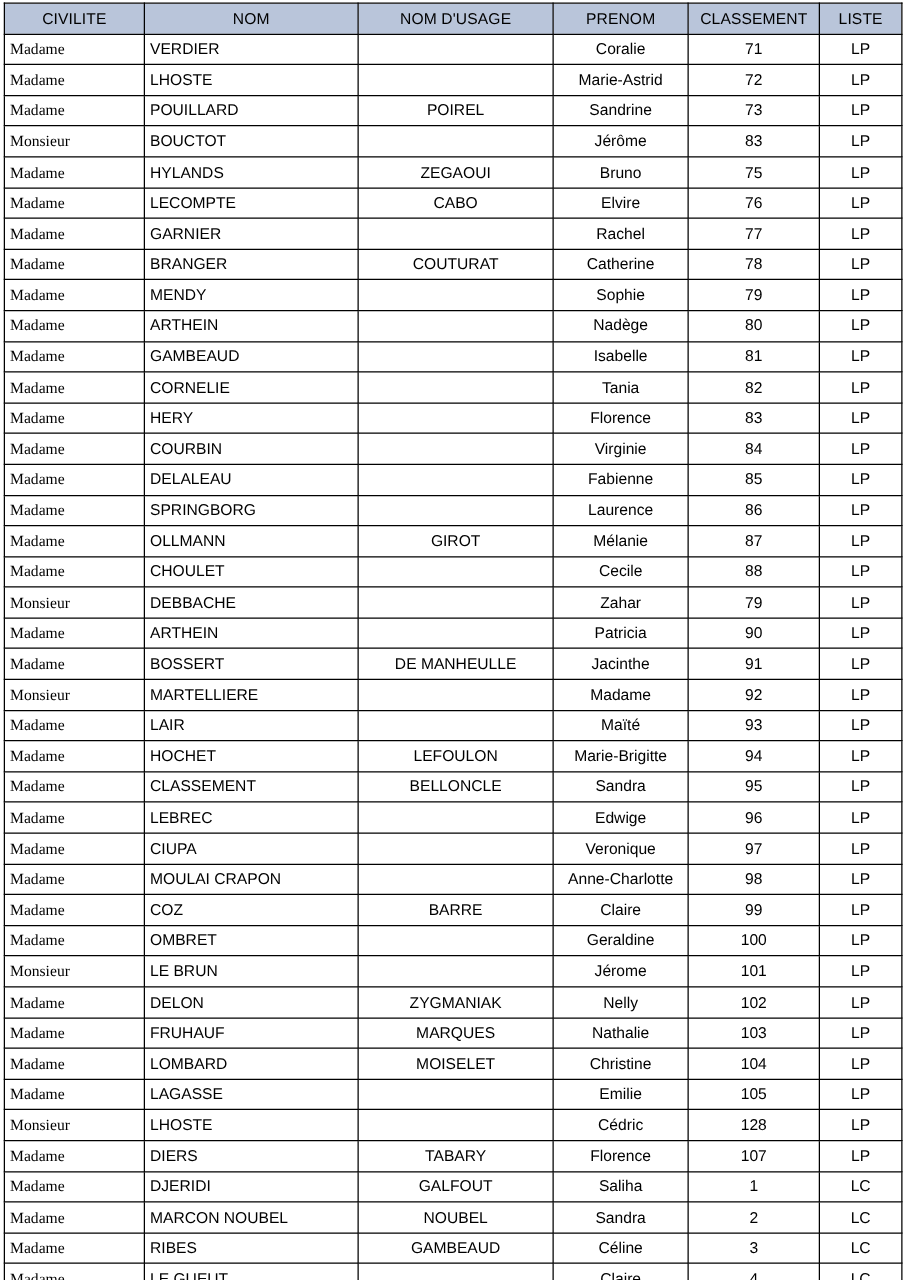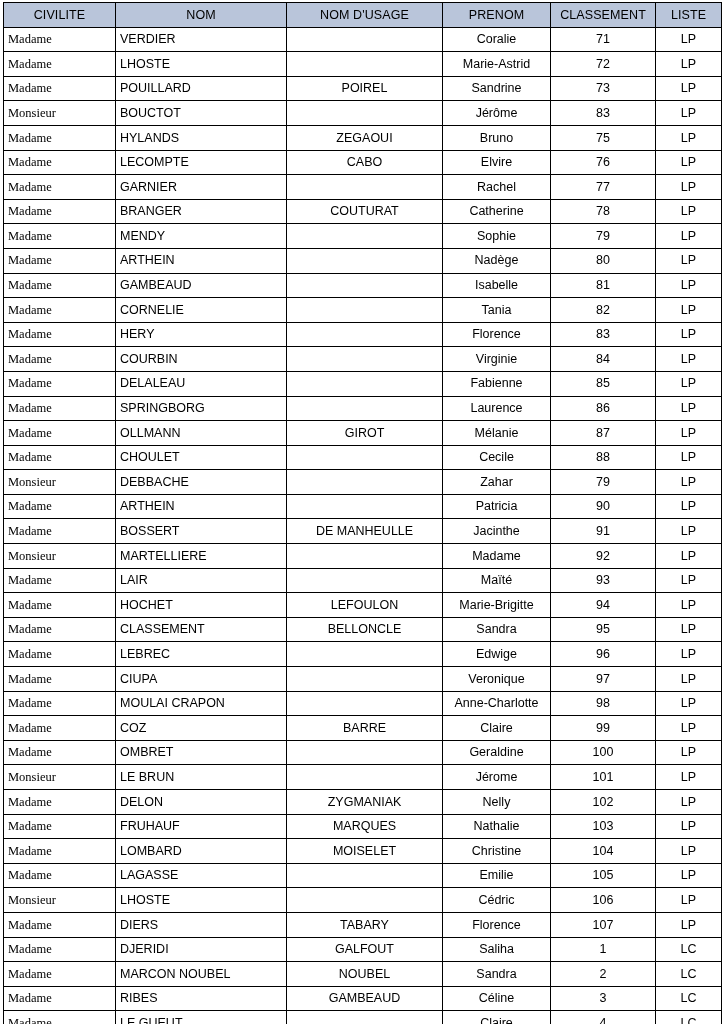--- a/index.html
+++ b/index.html
@@ -362,21 +362,21 @@
           <td class="nomusage"></td>
           <td class="prenom">Emilie</td>
           <td class="classement">105</td>
           <td class="liste">LP</td>
         </tr>
         <tr>
           <td class="civilite">Monsieur</td>
           <td class="nom">LHOSTE</td>
           <td class="nomusage"></td>
           <td class="prenom">Cédric</td>
-          <td class="classement">106</td>
+          <td class="classement">128</td>
           <td class="liste">LP</td>
         </tr>
         <tr>
           <td class="civilite">Madame</td>
           <td class="nom">DIERS</td>
           <td class="nomusage">TABARY</td>
           <td class="prenom">Florence</td>
           <td class="classement">107</td>
           <td class="liste">LP</td>
         </tr>

